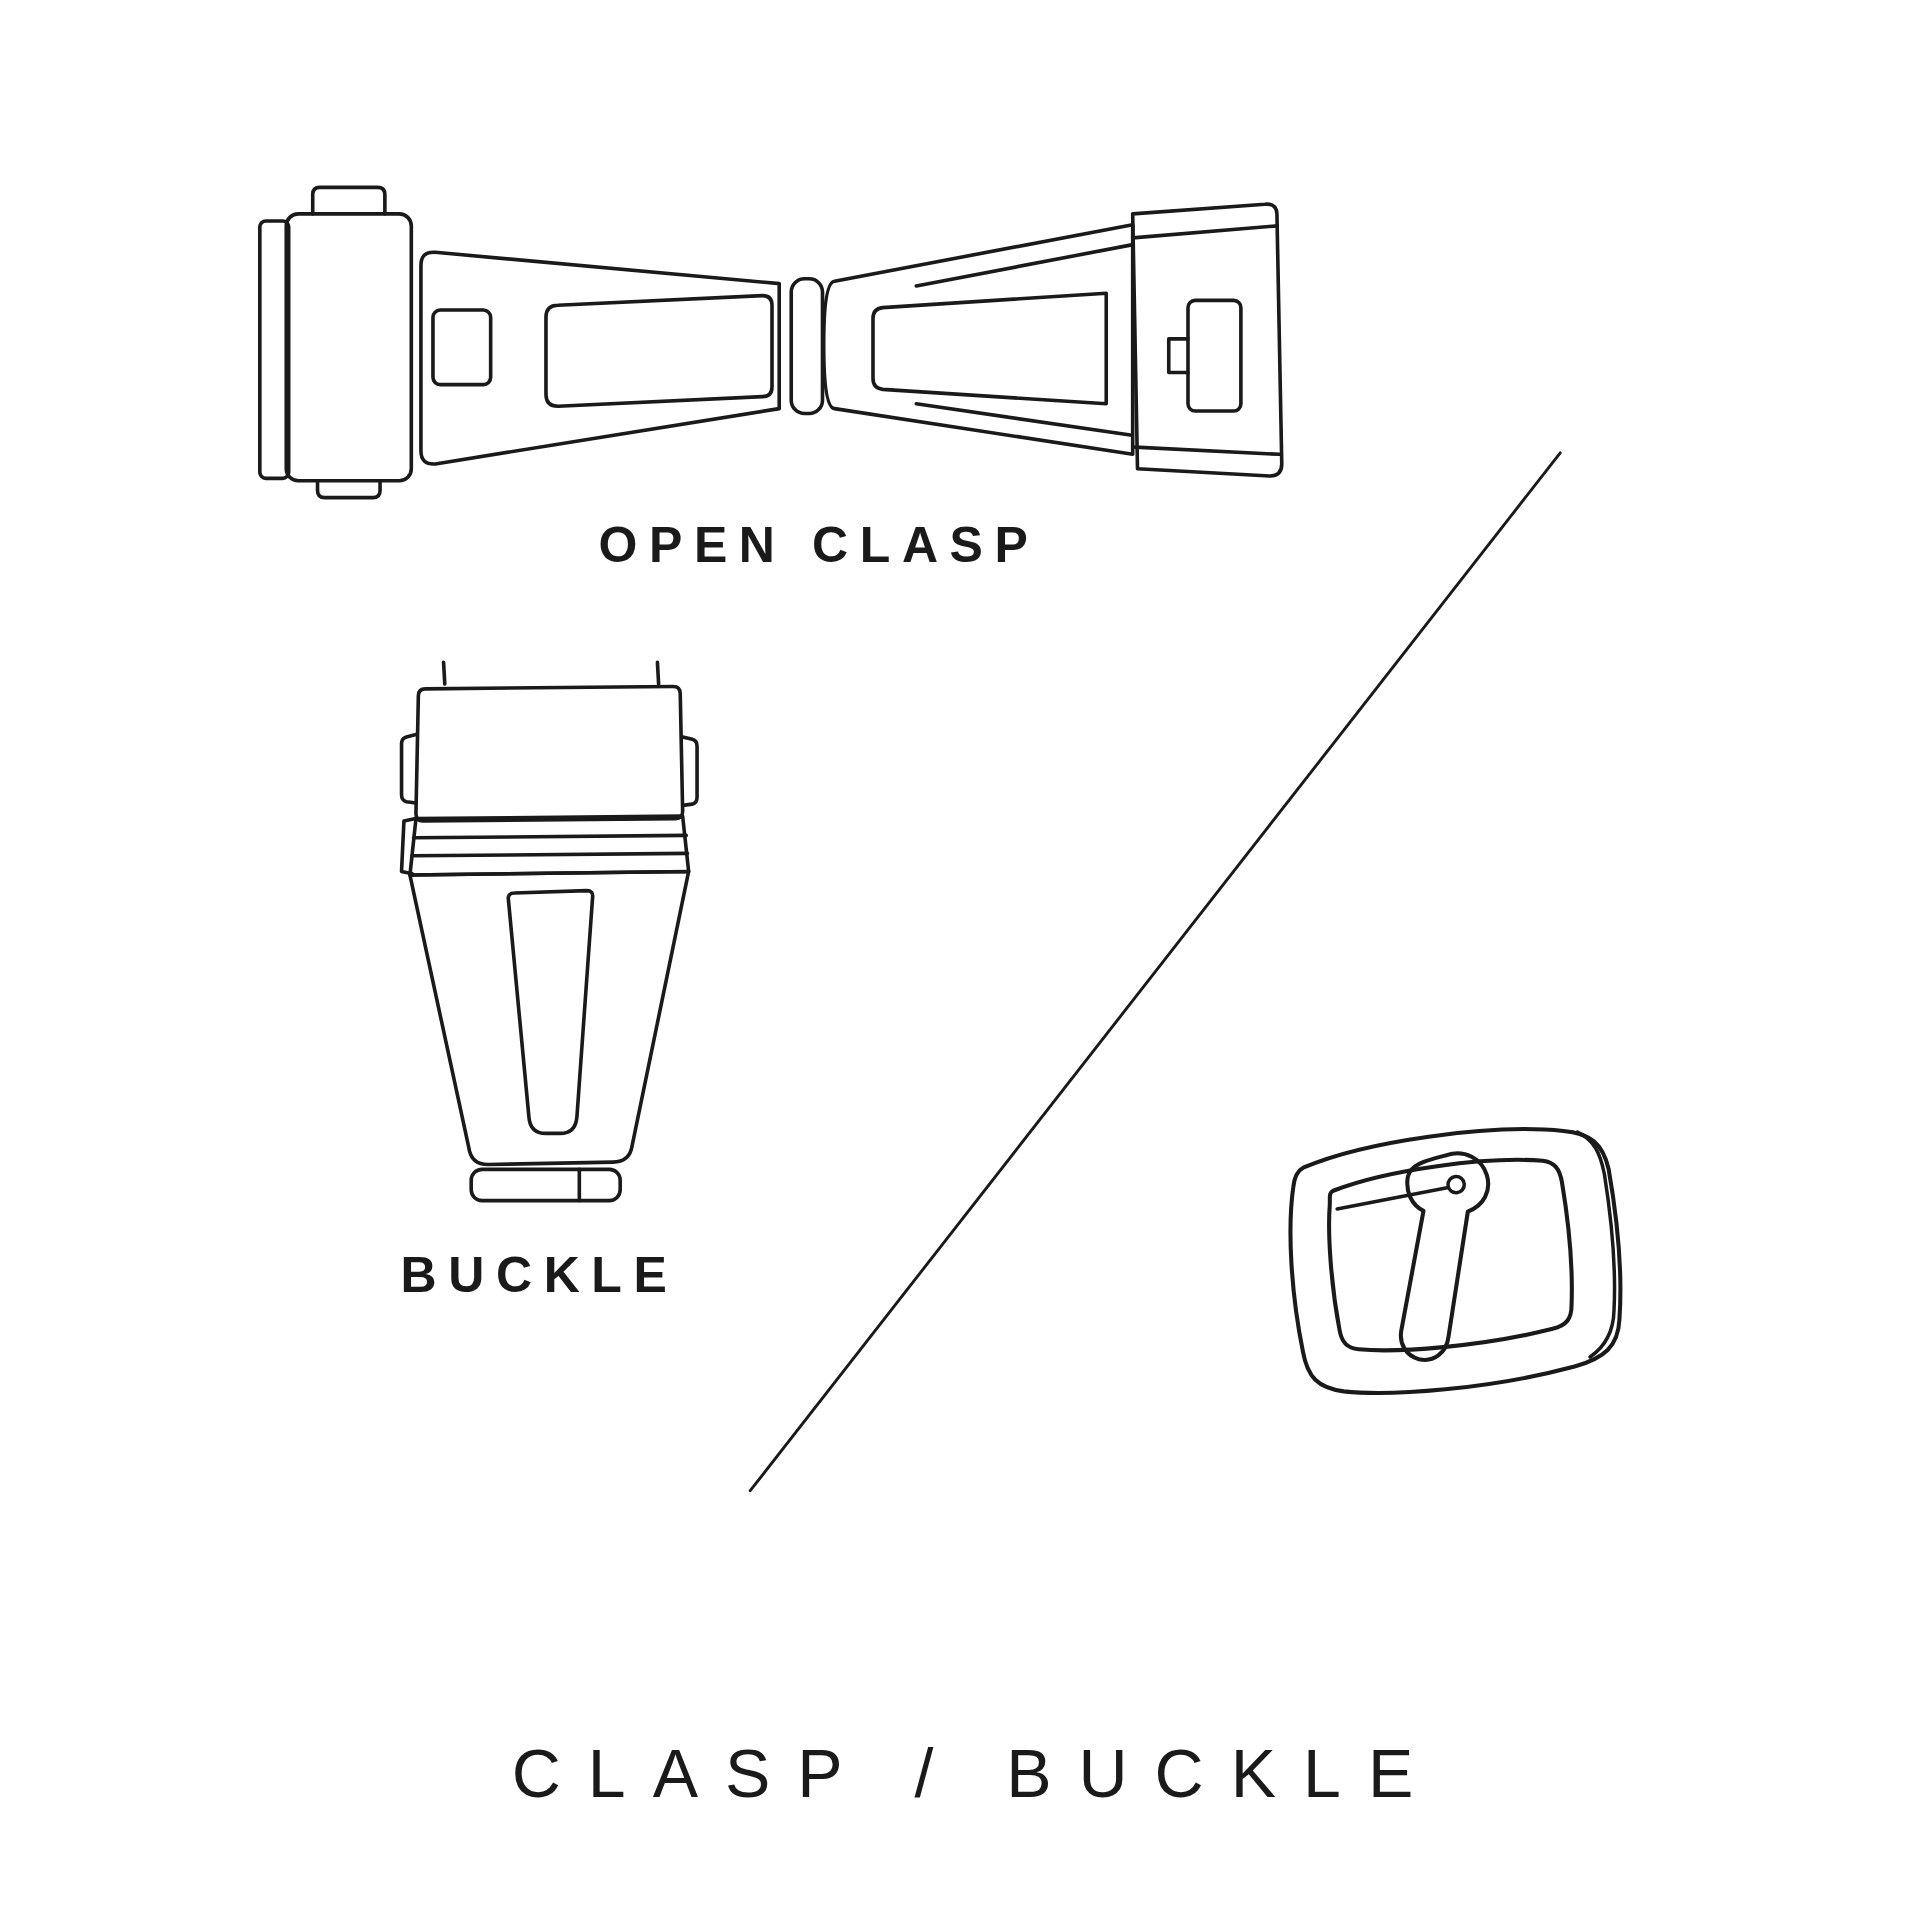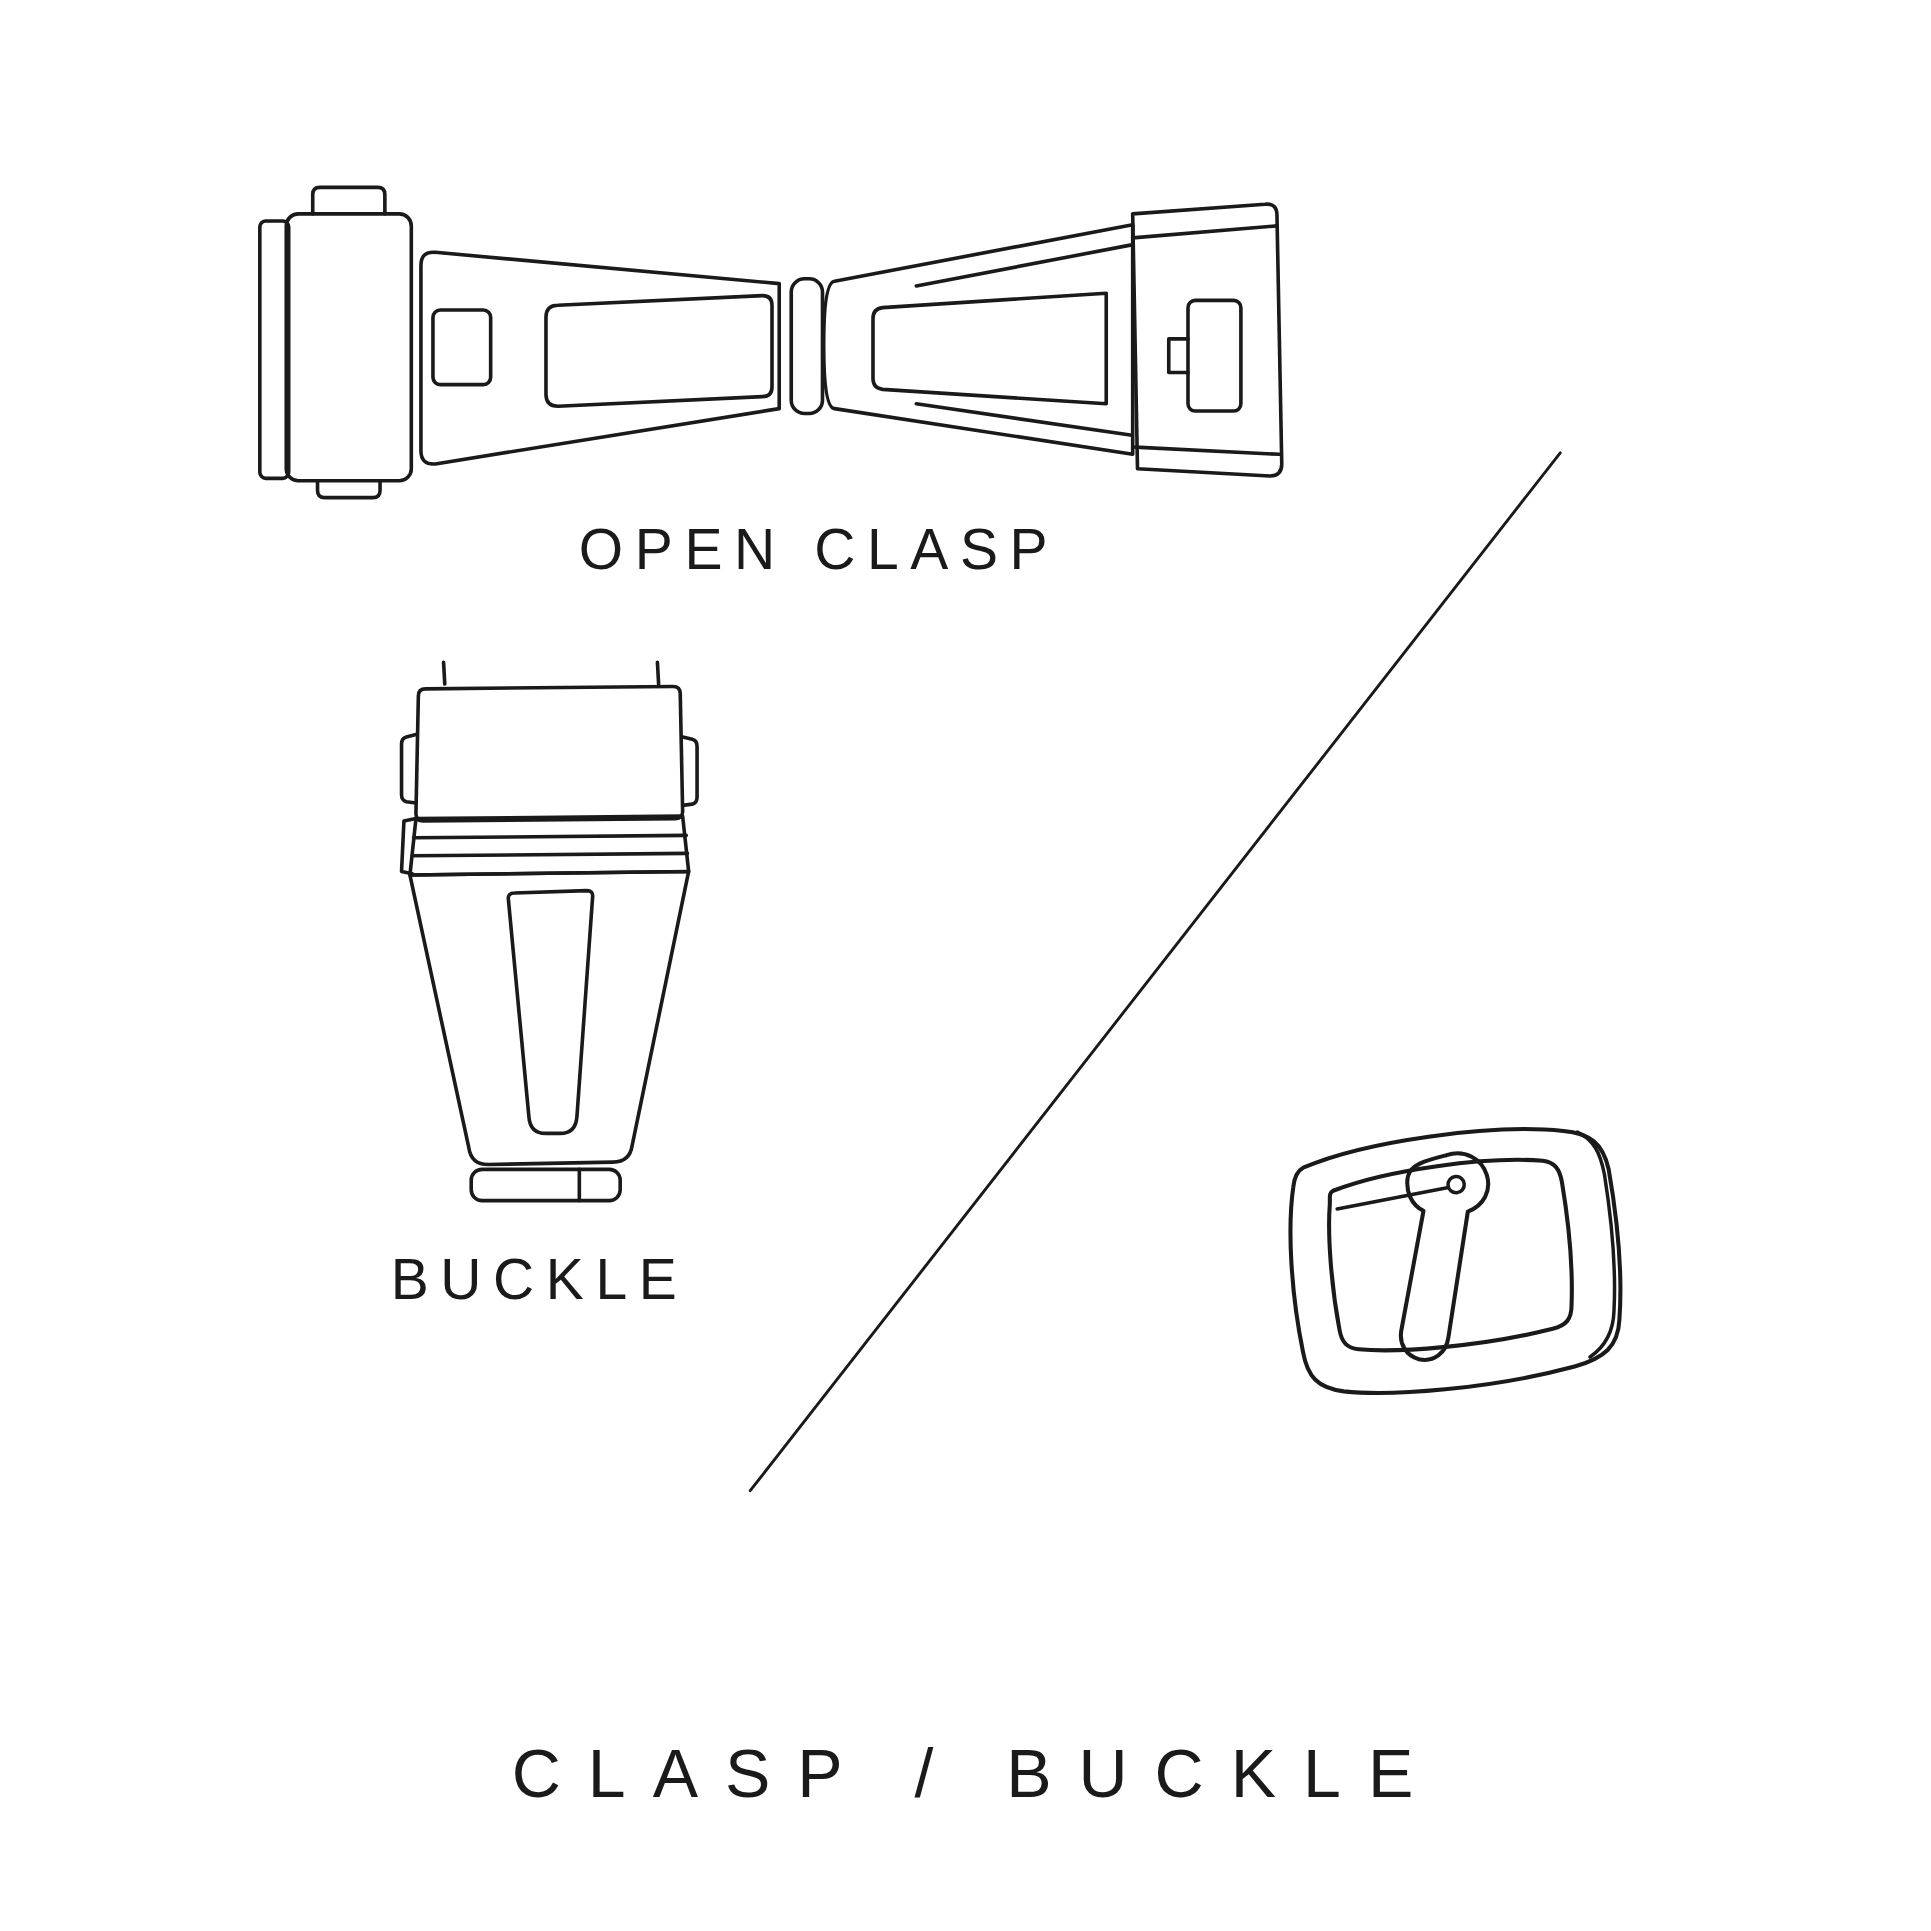--- a/index.html
+++ b/index.html
@@ -35,22 +35,22 @@
     stroke-linejoin: round;
   }
   .fig-open-clasp  { left: 225px;  top: 185px;  width: 1094px; height: 315px; }
   .fig-closed      { left: 390px;  top: 660px;  width: 321px;  height: 543px; }
   .fig-buckle      { left: 1256px; top: 1106px; width: 401px;  height: 325px; }
   .fig-divider     { left: 0; top: 0; width: 1931px; height: 1931px; pointer-events: none; }
 
   .caption {
     position: absolute;
     text-align: center;
-    font-weight: 400;
-    font-size: 57px;
+    font-weight: 700;
+    font-size: 50px;
     letter-spacing: 11.6px;
     color: var(--line);
     white-space: nowrap;
   }
   .caption-open-clasp { left: 433px; top: 516px; width: 772px; }
   .caption-closed     { left: 250px; top: 1246px; width: 579px; }
 
   .page-title {
     position: absolute;
     left: 16px;

